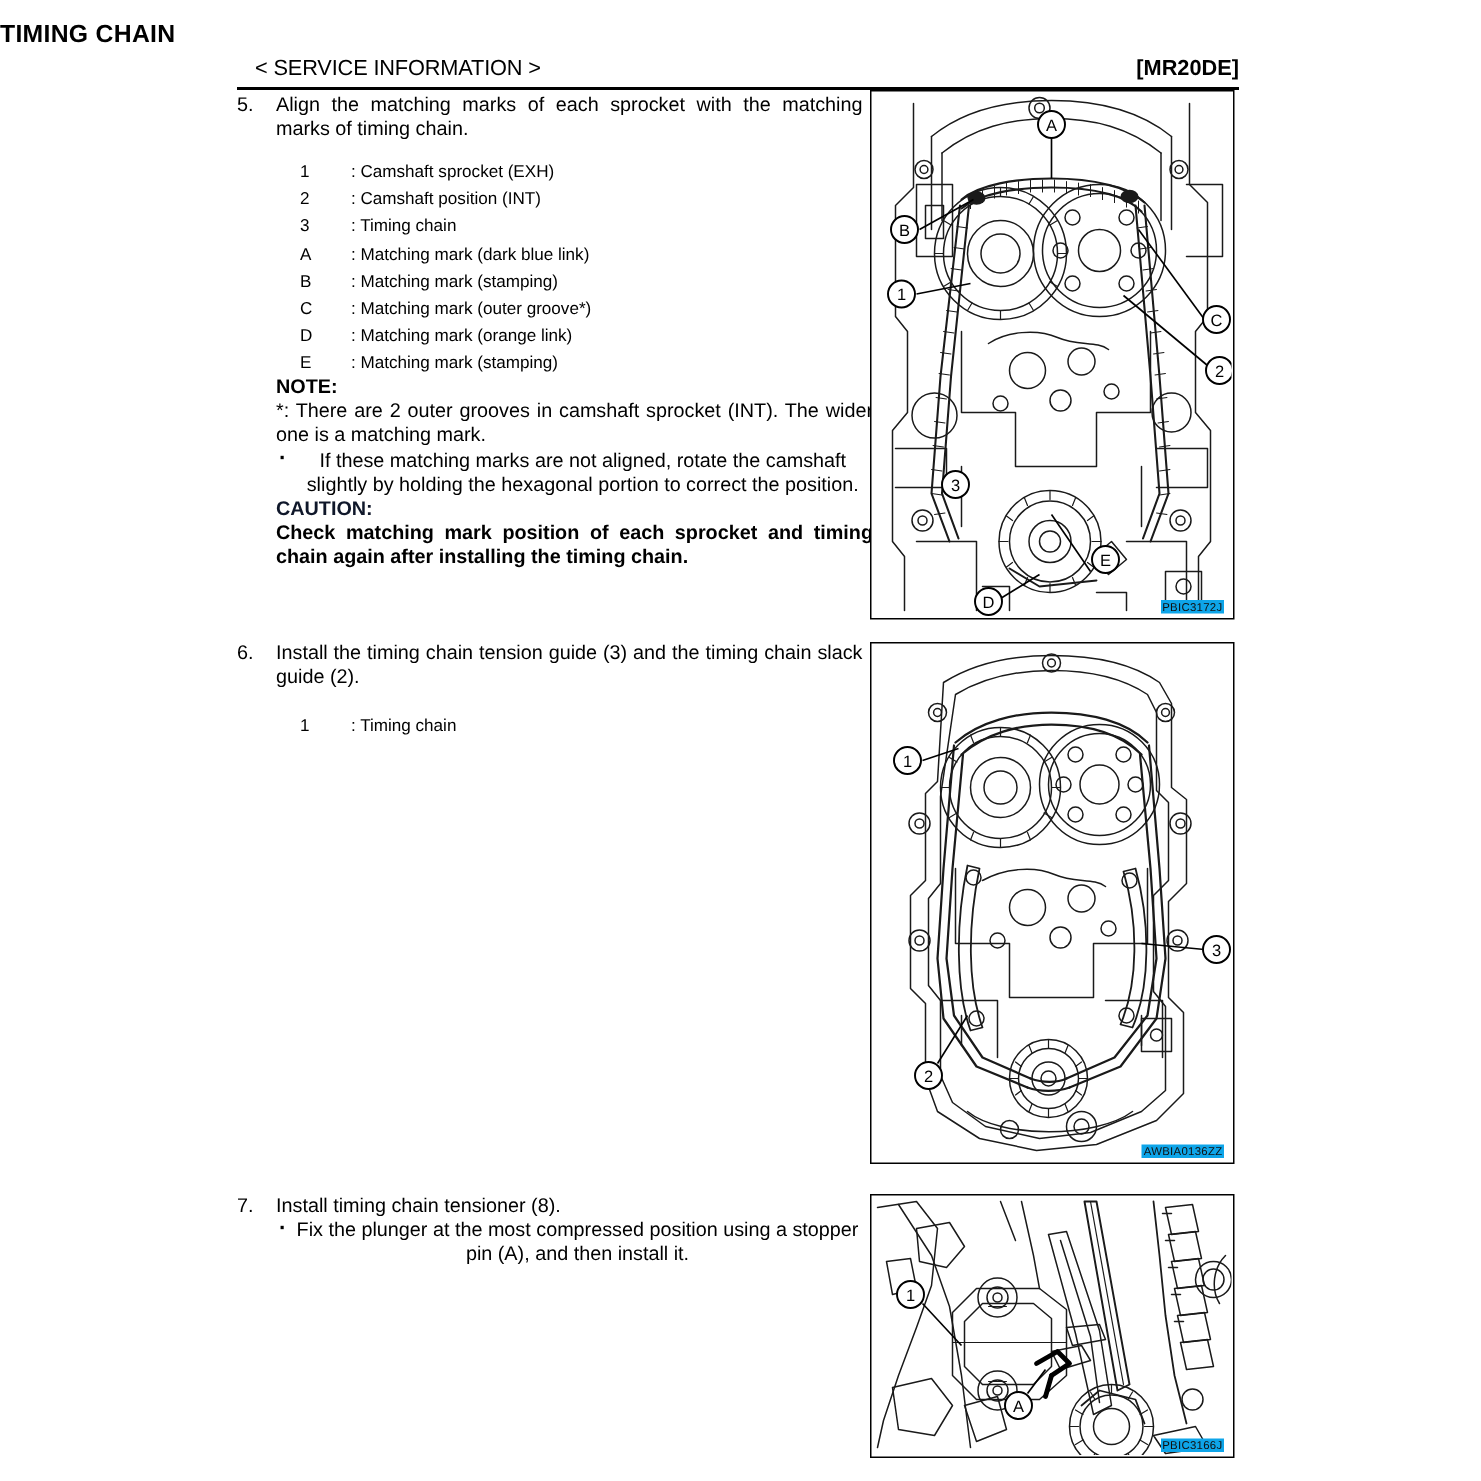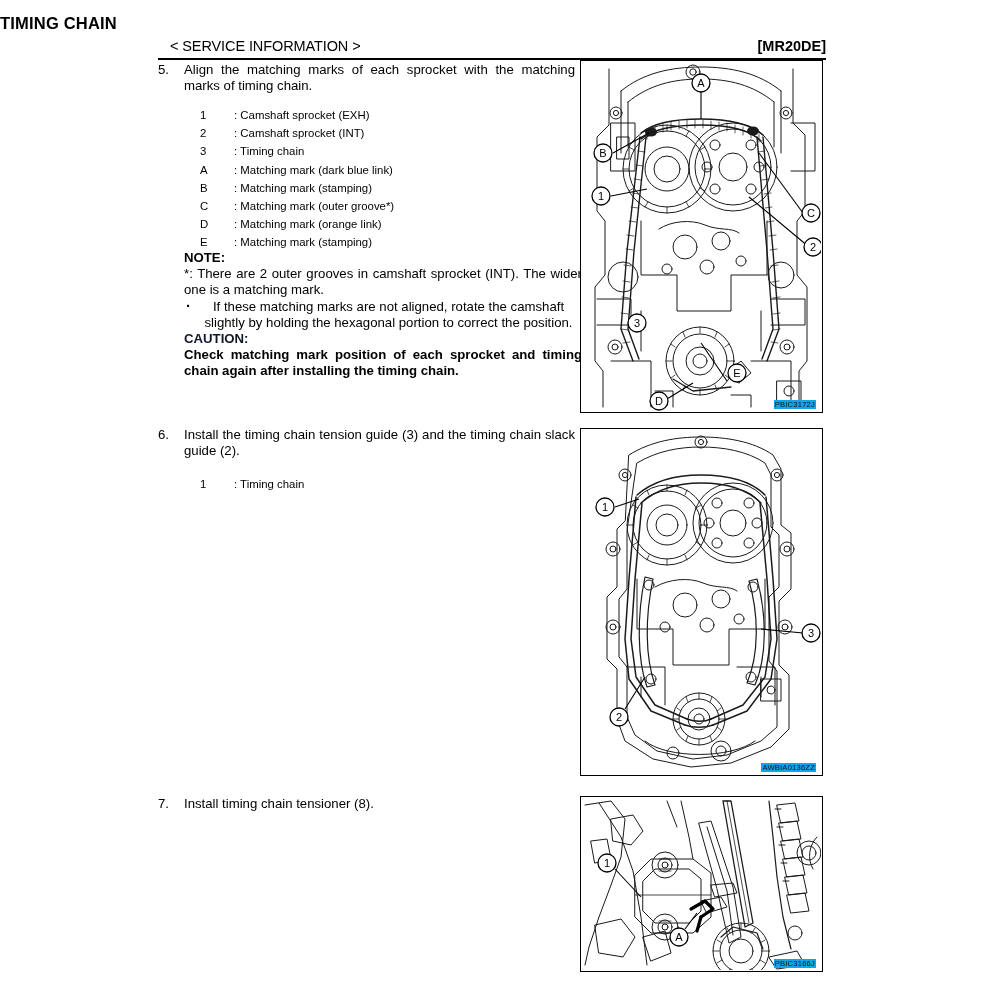--- a/index.html
+++ b/index.html
@@ -154,21 +154,21 @@
   <div class="step-num" style="left:158px; top:62px;">5.</div>
   <div class="step-body" style="left:184px; top:62px; width:391px;">Align the matching marks of each sprocket with the matching marks of timing chain.</div>
 
   <div class="legend" style="left:200px; top:106px; width:340px;">
     <div class="lrow">
       <span class="lkey">1</span>
       <span class="lval">: Camshaft sprocket (EXH)</span>
     </div>
     <div class="lrow">
       <span class="lkey">2</span>
-      <span class="lval">: Camshaft sprocket (INT)</span>
+      <span class="lval">: Camshaft position (INT)</span>
     </div>
     <div class="lrow">
       <span class="lkey">3</span>
       <span class="lval">: Timing chain</span>
     </div>
     <div class="lrow">
       <span class="lkey">A</span>
       <span class="lval">: Matching mark (dark blue link)</span>
     </div>
     <div class="lrow">
@@ -435,20 +435,21 @@
         <text x="38" y="292" fill="#000">2</text>
       </g>
     </svg>
     <div class="fig-id">AWBIA0136ZZ</div>
   </div>
 
   <div class="step-num" style="left:158px; top:796px;">7.</div>
   <div class="step-body" style="left:184px; top:796px; width:391px;">
     <p class="nojust">Install timing chain tensioner (8).</p>
     <ul class="bullets">
+      <li>Fix the plunger at the most compressed position using a stopper pin (A), and then install it.</li>
     </ul>
   </div>
 
   <div class="figure" style="left:580px; top:796px; width:243px; height:176px;">
     <svg width="240" height="173" viewBox="0 0 240 173">
       <g fill="none" stroke="#1a1a1a" stroke-width="1" stroke-linejoin="round" stroke-linecap="round">
 
         <path d="M4 8 L30 4 L44 22 L40 60 L30 88 L18 120 L8 150 L4 168"></path>
         <path d="M18 6 L40 40 L52 74 L60 120 L66 168"></path>
         <path d="M30 22 L52 18 L62 34 L50 48 L32 44 Z"></path>

